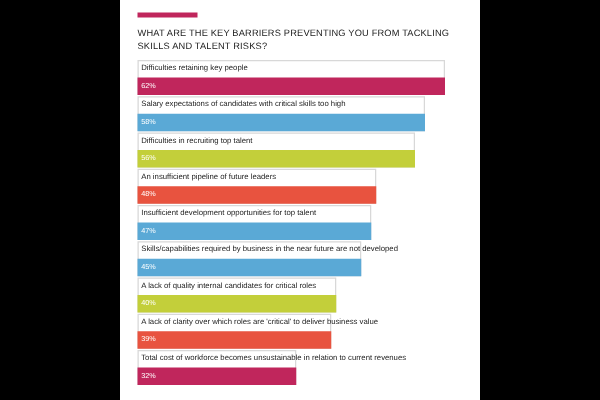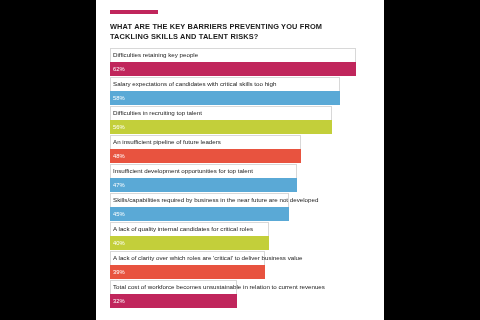--- a/index.html
+++ b/index.html
@@ -35,21 +35,21 @@
     height: 4px;
     background: #c0265c;
   }
   #title {
     position: absolute;
     left: 14px;
     top: 22px;
     width: 250px;
     font-size: 7.4px;
     line-height: 10px;
-    font-weight: bold;
+    font-weight: normal;
     color: #1b1b1b;
     letter-spacing: 0.02em;
   }
   #chart {
     position: absolute;
     left: 14px;
     top: 48px;
     width: 262px;
   }
   .row {

